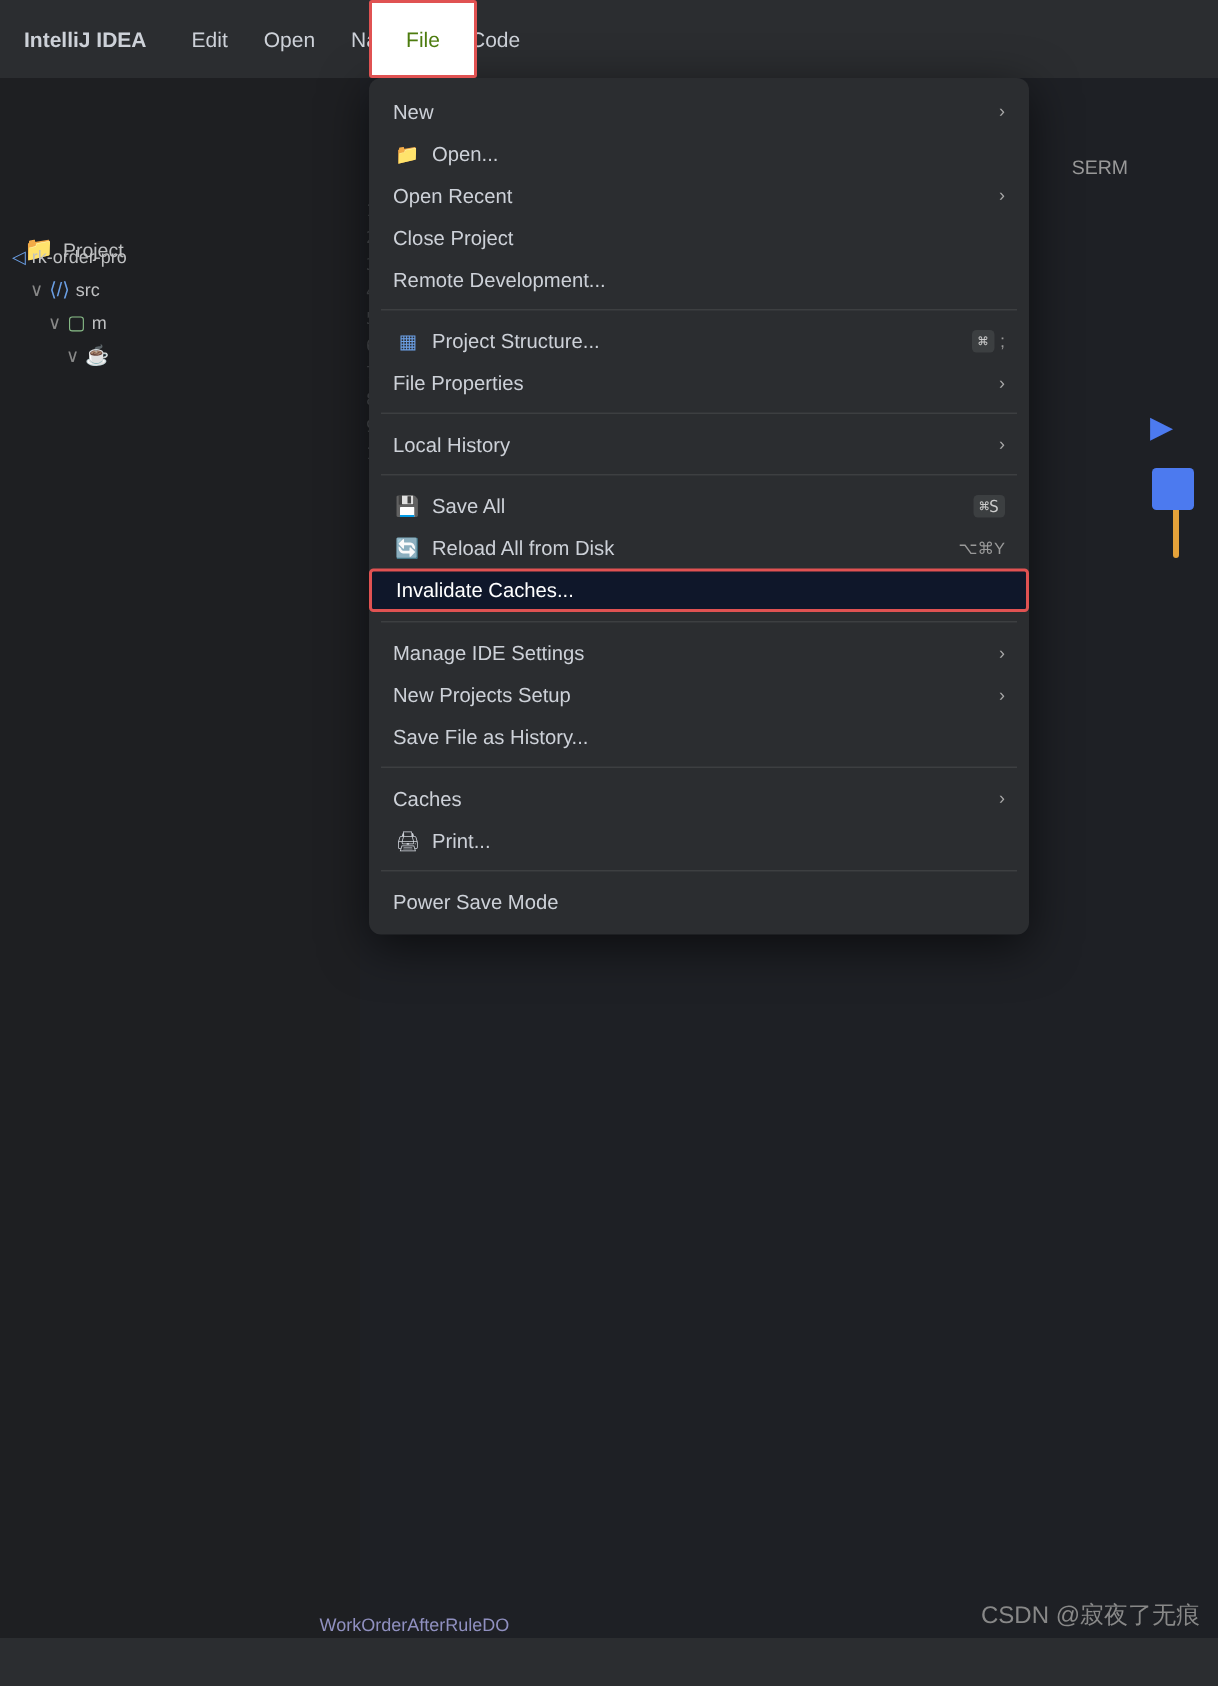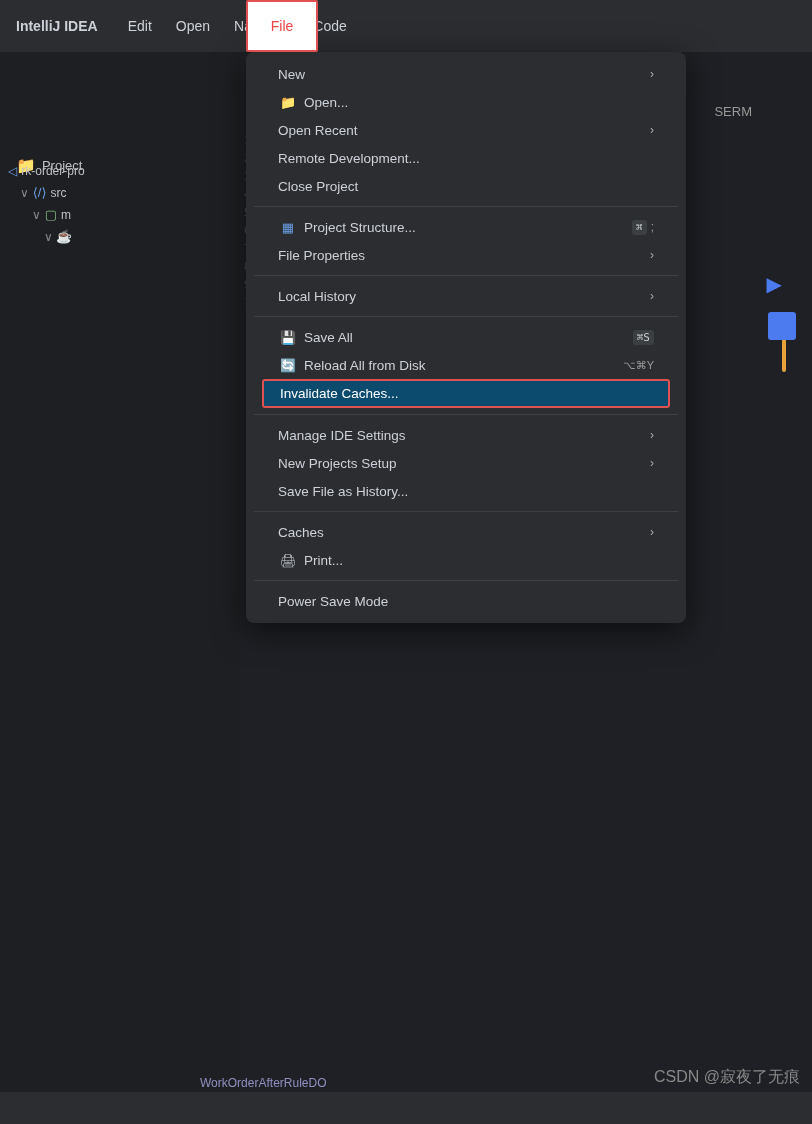--- a/index.html
+++ b/index.html
@@ -147,42 +147,42 @@
       left: 246px;
       width: 440px;
       background: #2b2d30;
       border-radius: 8px;
       box-shadow: 0 8px 32px rgba(0,0,0,0.6);
       padding: 6px 0;
       z-index: 100;
     }
 
     .menu-section {
-      padding: 2px 16px;
+      padding: 2px 0;
     }
 
     .menu-divider {
       height: 1px;
       background: #3d3f41;
       margin: 4px 8px;
     }
 
     .menu-row {
       display: flex;
       align-items: center;
       padding: 5px 16px;
       cursor: pointer;
       color: #cdd1d8;
       font-size: 13.5px;
       position: relative;
       min-height: 28px;
     }
 
     .menu-row.highlighted {
-      background: #0c4a6e;
+      background: #0f172a;
       border: 2px solid #e05252;
       border-radius: 3px;
       color: #fff;
     }
 
     .menu-row .icon {
       width: 20px;
       margin-right: 6px;
       font-size: 13px;
       display: inline-flex;
@@ -219,21 +219,21 @@
       background: #fff;
       display: flex;
       align-items: center;
       justify-content: center;
       border: 2px solid #e05252;
       border-radius: 2px;
       z-index: 101;
     }
 
     .file-menu-header span {
-      color: #ef4444;
+      color: #4d7c0f;
       font-size: 14px;
       font-weight: 500;
     }
 
     .kbd {
       background: #3c3f41;
       border-radius: 3px;
       padding: 1px 4px;
       font-size: 11px;
       color: #ccc;
@@ -398,24 +398,24 @@
     </div>
     <div class="menu-row">
       <span class="icon">📁</span>
       <span class="label">Open...</span>
     </div>
     <div class="menu-row">
       <span class="label">Open Recent</span>
       <span class="arrow">›</span>
     </div>
     <div class="menu-row">
+      <span class="label">Close Project</span>
+    </div>
+    <div class="menu-row">
       <span class="label">Remote Development...</span>
-    </div>
-    <div class="menu-row">
-      <span class="label">Close Project</span>
     </div>
   </div>
 
   <div class="menu-divider"></div>
 
   <div class="menu-section">
     <div class="menu-row">
       <span class="icon" style="color:#6b9fe4;">▦</span>
       <span class="label">Project Structure...</span>
       <span class="shortcut">
@@ -491,21 +491,21 @@
 
   <div class="menu-section">
     <div class="menu-row">
       <span class="label">Power Save Mode</span>
     </div>
   </div>
 
 </div>
 
 <div class="bottom-filename">
-  <span style="color:#9090c0;">WorkOrderAfterRuleDO</span>
+  <span style="color:#9090c0;margin-left:13px;">WorkOrderAfterRuleDO</span>
 </div>
 
 <div class="bottom-bar">
   <span class="bottom-text"></span>
 </div>
 
 <div class="watermark">
   <span>CSDN @寂夜了无痕</span>
 </div>
 

